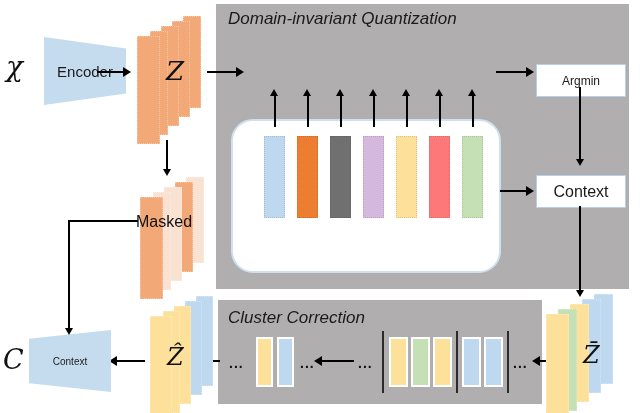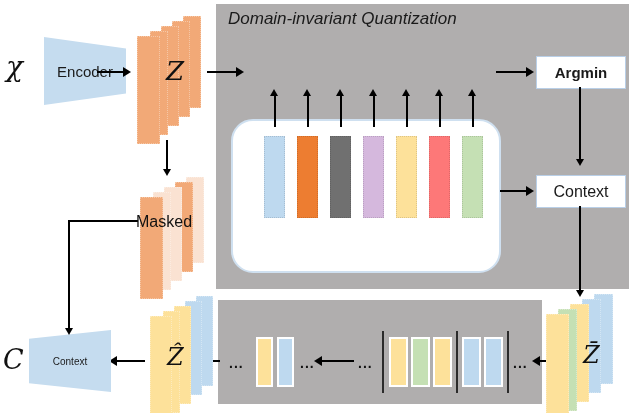--- a/index.html
+++ b/index.html
@@ -96,21 +96,21 @@
 </style>
 </head>
 <body>
 
 <div id="stage">
 
   <div class="panel" style="left:216px;top:4px;width:413px;height:285px;"></div>
   <div class="panel-title" style="left:228px;top:9px;font-size:17px;">Domain-invariant Quantization</div>
 
 
-  <div class="wbox" style="left:536px;top:56px;width:88px;height:31px;font-size:15px;font-weight:bold;">
+  <div class="wbox" style="left:536px;top:64px;width:88px;height:31px;font-size:12px;">
     <span>Argmin</span>
   </div>
 
   <div class="wbox" style="left:536px;top:175px;width:88px;height:31px;font-size:16px;">
     <span>Context</span>
   </div>
 
   <div class="codebook-card" style="left:231px;top:119px;width:266px;height:150px;"></div>
 
   <div class="bar" style="left:264px;top:136px;width:21px;height:82px;background:#bed9ef;"></div>
@@ -143,20 +143,21 @@
   <div class="ln" style="left:579px;top:87px;width:2px;height:72px;"></div>
   <div class="tri tri-d" style="left:575.5px;top:159px;"></div>
 
   <div class="ln" style="left:500px;top:189.5px;width:26px;height:2px;"></div>
   <div class="tri tri-r" style="left:526px;top:185.5px;"></div>
 
   <div class="ln" style="left:579px;top:206px;width:2px;height:84px;"></div>
   <div class="tri tri-d" style="left:575.5px;top:290px;"></div>
 
   <div class="panel" style="left:218px;top:300px;width:324px;height:104px;"></div>
+  <div class="panel-title" style="left:228px;top:308px;font-size:17px;">Cluster Correction</div>
 
   <div class="dots" style="left:229px;top:355px;font-size:14px;">...</div>
   <div class="bar" style="left:256px;top:337px;width:17px;height:50px;background:#fde19a;border:2px solid #ffffff;"></div>
   <div class="bar" style="left:277px;top:337px;width:17px;height:50px;background:#bed9ef;border:2px solid #ffffff;"></div>
   <div class="dots" style="left:300px;top:355px;font-size:14px;">...</div>
 
   <div class="ln" style="left:322px;top:360px;width:32px;height:2px;"></div>
   <div class="tri tri-l" style="left:314px;top:356px;"></div>
   <div class="dots" style="left:358px;top:355px;font-size:14px;">...</div>
 

